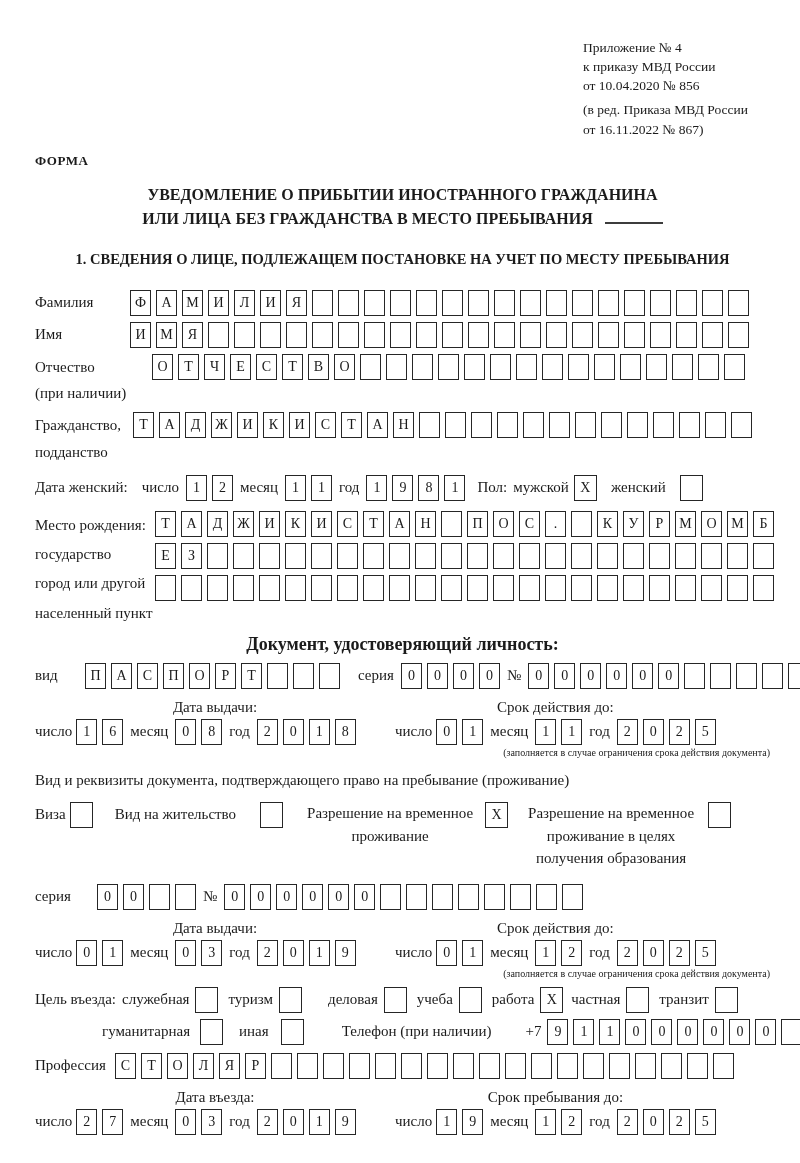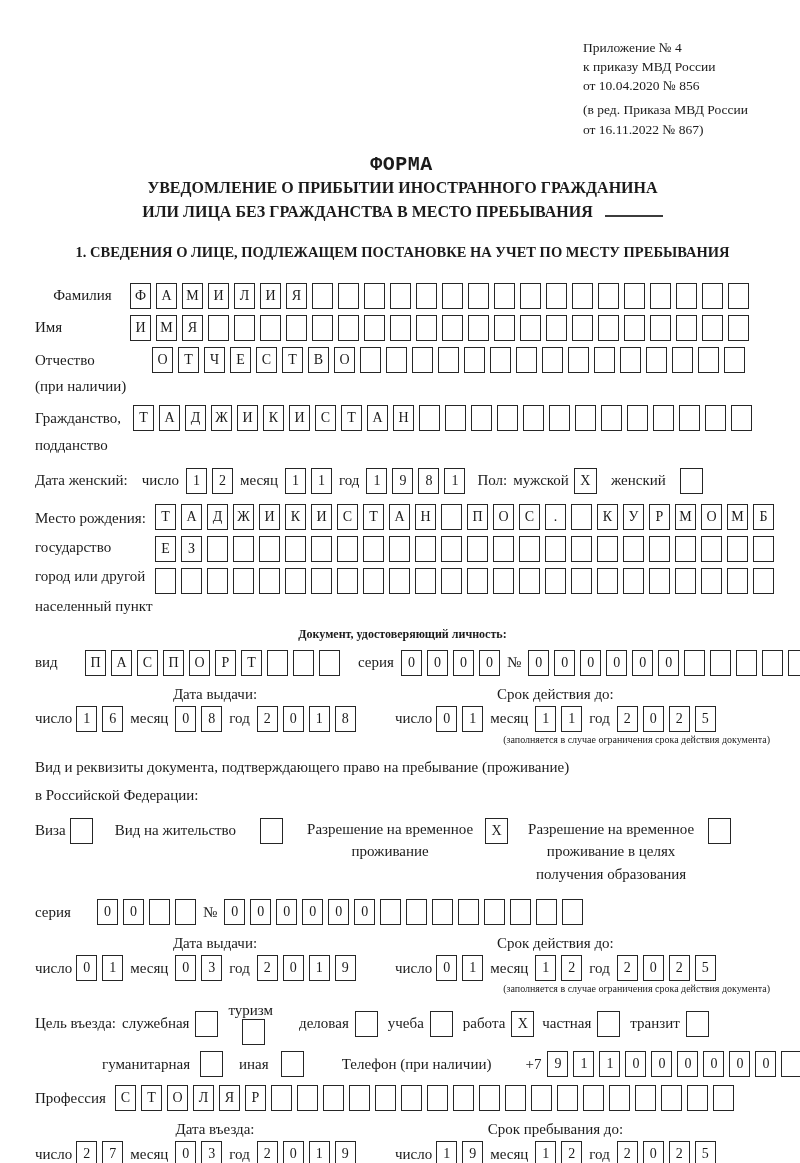--- a/index.html
+++ b/index.html
@@ -7,24 +7,24 @@
   body {
     width:800px; min-height:1163px;
     font-family:"Liberation Serif","DejaVu Serif",serif;
     font-size:15px; color:#1b1b1b;
   }
   .page { width:800px; min-height:1163px; padding:38px 30px 20px 35px; overflow:hidden; }
 
   
   .hdr-block { margin-left:548px; width:200px; font-size:13.5px; line-height:1.42; }
   .hdr-gap { margin-top:5px; }
-  .forma { text-align:center; font-weight:bold; font-size:20px; margin-top:14px; padding-right:2px; letter-spacing:.5px;font-family:Liberation Mono, monospace; }
+  .forma { text-align:left; font-weight:bold; font-size:13px; margin-top:14px; padding-right:2px; letter-spacing:.5px; }
 
   
-  .title { text-align:center; font-weight:bold; font-size:16px; line-height:1.5; margin-top:0; }
+  .title { text-align:center; font-weight:bold; font-size:16px; line-height:1.5; margin-top:14px; }
   .title-underline { display:inline-block; width:58px; border-bottom:2.5px solid #3c3c3c; margin-left:12px; height:14px; }
   .sec-heading { text-align:center; font-weight:bold; font-size:14.5px; margin-top:20px; }
 
   
   .cells { display:inline-flex; gap:5px; flex:0 0 auto; }
   .cell, .cbox {
     width:21px; height:26px; border:1.7px solid #262626;
     display:inline-flex; align-items:center; justify-content:center;
     font-size:14px; background:#fff; flex:0 0 auto;
   }
@@ -38,21 +38,21 @@
   .ml-stack { line-height:1.75; }
 
   .dlabel { margin:0 7px; }
 
   .dates-block { display:flex; margin-top:10px; margin-bottom:2px; }
   .date-col { display:flex; flex-direction:column; }
   .date-head { text-align:center; margin-bottom:3px; }
   .date-line { display:flex; align-items:center; white-space:nowrap; }
   .date-note { text-align:right; font-size:10px; margin:2px 0 8px 0; }
 
-  .center-bold { text-align:center; font-weight:bold; font-size:12px; margin:6px 0 8px 0; }
+  .center-bold { text-align:center; font-weight:bold; font-size:18px; margin:6px 0 8px 0; }
 
   .visa-row { display:flex; align-items:flex-start; margin:8px 0 14px 0; }
   .stack-center { text-align:center; line-height:1.5; }
 
   .opt { display:inline-flex; align-items:center; }
   .opt .cbox { margin-left:6px; }
 </style>
 </head>
 <body>
 
@@ -69,21 +69,21 @@
 
   <div class="title">
     <div>УВЕДОМЛЕНИЕ О ПРИБЫТИИ ИНОСТРАННОГО ГРАЖДАНИНА</div>
     <div><span>ИЛИ ЛИЦА БЕЗ ГРАЖДАНСТВА В МЕСТО ПРЕБЫВАНИЯ</span><span class="title-underline"></span></div>
   </div>
   <div class="sec-heading">1. СВЕДЕНИЯ О ЛИЦЕ, ПОДЛЕЖАЩЕМ ПОСТАНОВКЕ НА УЧЕТ ПО МЕСТУ ПРЕБЫВАНИЯ</div>
 
   <div class="form-area">
 
     <div class="frow">
-      <span class="flabel" style="width:95px;text-align:center;">Фамилия</span>
+      <span class="flabel" style="width:95px;">Фамилия</span>
       <span class="cells">
           <span class="cell">Ф</span>
           <span class="cell">А</span>
           <span class="cell">М</span>
           <span class="cell">И</span>
           <span class="cell">Л</span>
           <span class="cell">И</span>
           <span class="cell">Я</span>
           <span class="cell"></span>
           <span class="cell"></span>
@@ -394,21 +394,20 @@
               <span class="cell">2</span>
               <span class="cell">5</span>
             </span>
         </div>
       </div>
     </div>
     <div class="date-note">(заполняется в случае ограничения срока действия документа)</div>
 
     <div style="margin-top:6px; line-height:1.9;">
       <div>Вид и реквизиты документа, подтверждающего право на пребывание (проживание)</div>
-      <div>в Российской Федерации:</div>
     </div>
 
     <div class="visa-row">
       <span style="padding-top:4px;">Виза</span>
       <span class="cbox" style="margin-left:4px;"></span>
       <span style="margin-left:22px; padding-top:4px;">Вид на жительство</span>
       <span class="cbox" style="margin-left:24px;"></span>
       <span class="stack-center" style="margin-left:24px;">
         <span>Разрешение на временное</span><br><span>проживание</span>
       </span>
@@ -493,21 +492,21 @@
       </div>
     </div>
     <div class="date-note">(заполняется в случае ограничения срока действия документа)</div>
 
     <div class="frow" style="margin-top:6px;">
       <span>Цель въезда:</span>
       <span class="opt" style="margin-left:6px;">
           <span>служебная</span>
           <span class="cbox"></span>
         </span>
-      <span class="opt" style="margin-left:10px;flex-direction:column;">
+      <span class="opt" style="margin-left:10px;">
           <span>туризм</span>
           <span class="cbox"></span>
         </span>
       <span class="opt" style="margin-left:26px;">
           <span>деловая</span>
           <span class="cbox"></span>
         </span>
       <span class="opt" style="margin-left:10px;">
           <span>учеба</span>
           <span class="cbox"></span>

